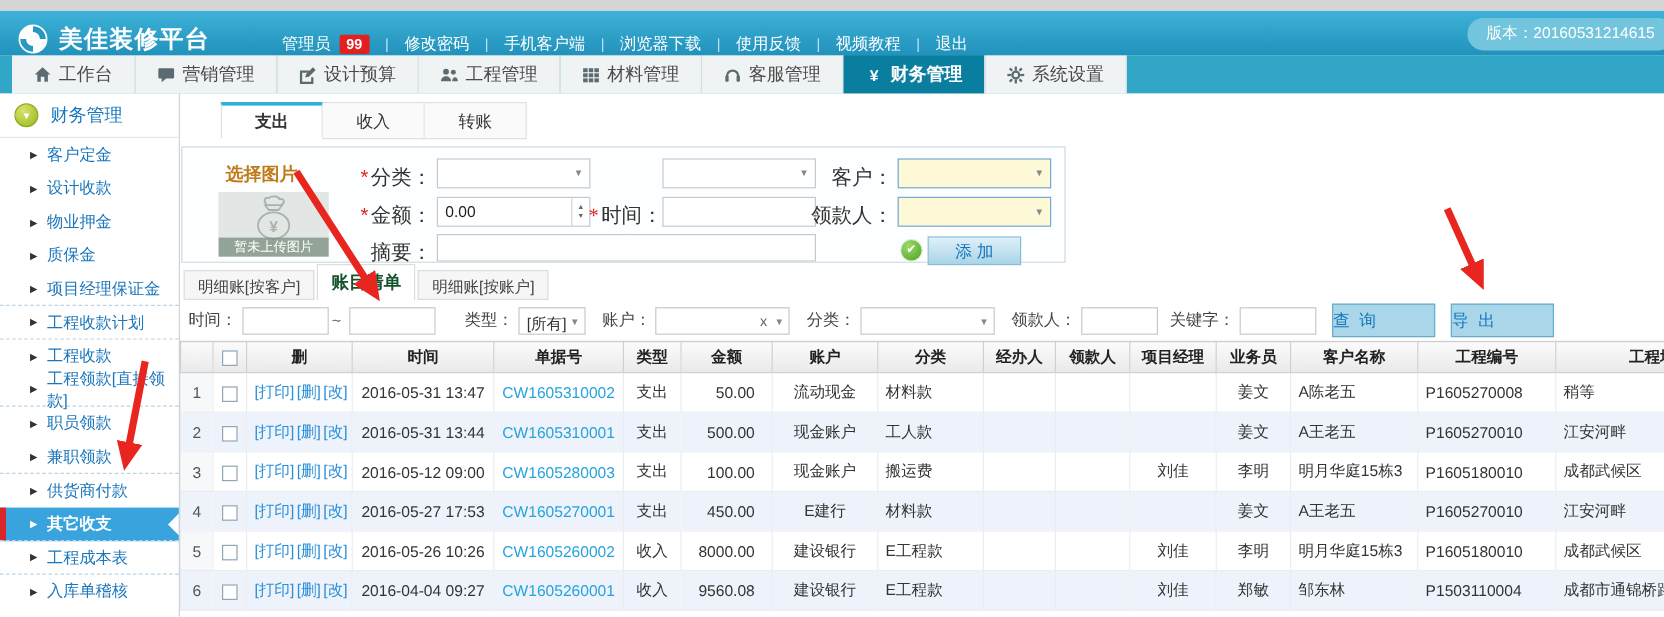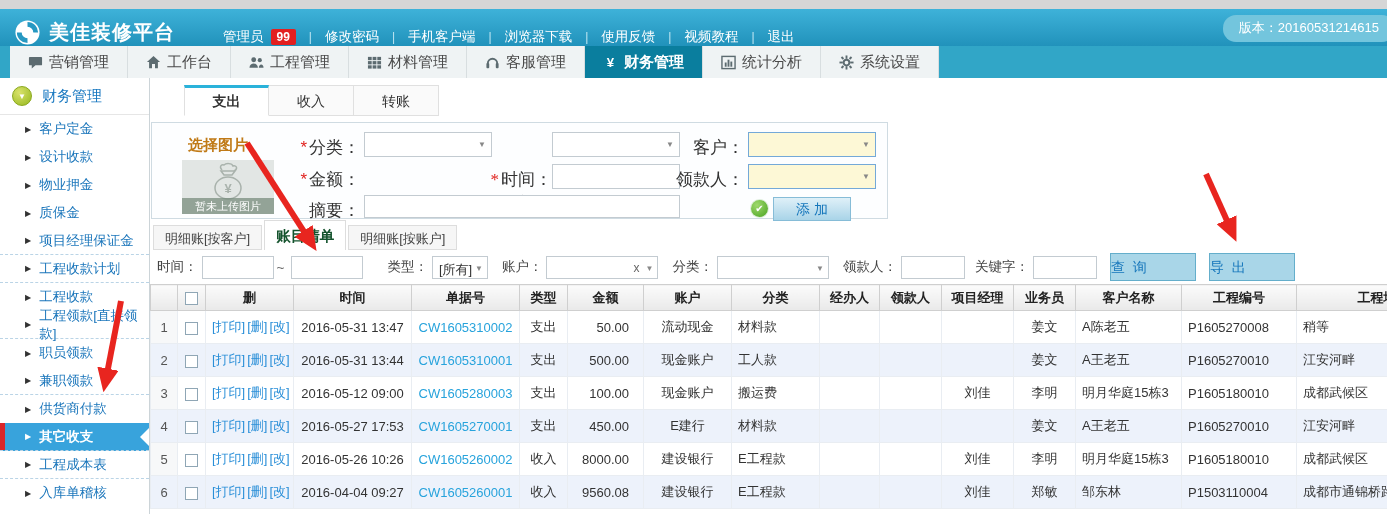--- a/index.html
+++ b/index.html
@@ -4,21 +4,21 @@
 <style>
   * { box-sizing: border-box; margin: 0; padding: 0; }
   html,body { width:1387px; height:514px; overflow:hidden;
     font-family:"Liberation Sans","DejaVu Sans",sans-serif; background:#fff; position:relative; }
 
   
   .topstrip { height:9px; background:#d6d6d6; }
   .topbar { height:37px; background:linear-gradient(#3eb2d9,#2192bb); display:flex; align-items:flex-end; color:#fff; position:relative; }
   .brand { display:flex; align-items:center; gap:8px; margin-left:14px; font-size:20px; font-weight:bold; letter-spacing:1px; }
   .logo { width:27px; height:27px; }
-  .tmenu { display:flex; align-items:center; margin-left:48px; font-size:13.5px; }
+  .tmenu { display:flex; align-items:center; margin-left:60px; font-size:13.5px; }
   .tmenu .sep { color:#bfe6f2; margin:0 13px; font-size:12px; }
   .badge { background:#e31f1f; color:#fff; font-size:12px; padding:1px 6px; border-radius:2px; margin-left:7px; font-weight:bold; }
   .tlink { cursor:pointer; }
   .version { position:absolute; right:-8px; top:6px; background:#73c5dd; color:#fff; font-size:13px; padding:4px 16px 5px; border-radius:13px; white-space:nowrap; }
 
   
   .navbar { height:32px; background:#31a6c7; display:flex; align-items:stretch; }
   .nav-item { display:flex; align-items:center; gap:6px; padding:0 18px; background:#eff3f4; color:#4a4a4a; font-size:15px; border-right:1px solid #d8dee0; cursor:pointer; }
   .nav-item:first-child { margin-left:10px; }
   .nav-item svg { width:15px; height:15px; fill:#5c6b70; }
@@ -118,29 +118,36 @@
     <span class="tlink">视频教程</span>
     <span class="sep">|</span>
     <span class="tlink">退出</span>
   </div>
   <div class="version">版本：20160531214615</div>
 </div>
 
 <div class="navbar">
   <div class="nav-item">
     <svg viewBox="0 0 16 16">
+        <path d="M8 1 L15 7.5 H12.7 V14 H9.6 V9.5 H6.4 V14 H3.3 V7.5 H1 Z"></path>
+      </svg>
+    <span>工作台</span>
+  </div>
+  <div class="nav-item">
+    <svg viewBox="0 0 16 16">
         <path d="M2 2 h12 a1 1 0 0 1 1 1 v7 a1 1 0 0 1 -1 1 H8 l-4 3.5 V11 H2 a1 1 0 0 1 -1 -1 V3 a1 1 0 0 1 1-1 z"></path>
       </svg>
     <span>营销管理</span>
   </div>
   <div class="nav-item">
     <svg viewBox="0 0 16 16">
-        <path d="M8 1 L15 7.5 H12.7 V14 H9.6 V9.5 H6.4 V14 H3.3 V7.5 H1 Z"></path>
-      </svg>
-    <span>工作台</span>
+        <path d="M1 4 h8 v2 H3 v8 h8 v-4 h2 v6 H1 Z"></path>
+        <path d="M12.5 1 L15 3.5 L9 9.5 L5.8 10.2 L6.5 7 Z"></path>
+      </svg>
+    <span>设计预算</span>
   </div>
   <div class="nav-item">
     <svg viewBox="0 0 16 16">
         <circle cx="5" cy="5" r="2.6"></circle>
         <circle cx="11.5" cy="5.5" r="2.2"></circle>
         <path d="M0.5 13.5 c0-3 2.5-4.5 4.5-4.5 s4.5 1.5 4.5 4.5 z"></path>
         <path d="M10.5 13.5 c0-2 1-3.5 2.5-3.5 s2.5 1.5 2.5 3.5 z"></path>
       </svg>
     <span>工程管理</span>
   </div>
@@ -167,29 +174,20 @@
     <span>客服管理</span>
   </div>
   <div class="nav-item active">
     <svg viewBox="0 0 16 16">
         <text x="8" y="13" text-anchor="middle" font-size="14" font-weight="bold" fill="#fff">¥</text>
       </svg>
     <span>财务管理</span>
   </div>
   <div class="nav-item">
     <svg viewBox="0 0 16 16">
-        <rect x="1" y="1.5" width="14" height="13" fill="none" stroke="#5c6b70" stroke-width="1.5"></rect>
-        <rect x="4" y="8" width="2" height="4.5"></rect>
-        <rect x="7" y="5" width="2" height="7.5"></rect>
-        <rect x="10" y="7" width="2" height="5.5"></rect>
-      </svg>
-    <span>统计分析</span>
-  </div>
-  <div class="nav-item">
-    <svg viewBox="0 0 16 16">
         <circle cx="8" cy="8" r="3" fill="none" stroke="#5c6b70" stroke-width="2"></circle>
         <rect x="7" y="0.5" width="2" height="3.6"></rect>
         <rect x="7" y="11.9" width="2" height="3.6"></rect>
         <rect x="0.5" y="7" width="3.6" height="2"></rect>
         <rect x="11.9" y="7" width="3.6" height="2"></rect>
         <rect x="2.2" y="2.2" width="3" height="2" transform="rotate(45 3.7 3.2)"></rect>
         <rect x="10.8" y="2.2" width="3" height="2" transform="rotate(-45 12.3 3.2)"></rect>
         <rect x="2.2" y="11.8" width="3" height="2" transform="rotate(-45 3.7 12.8)"></rect>
         <rect x="10.8" y="11.8" width="3" height="2" transform="rotate(45 12.3 12.8)"></rect>
       </svg>
@@ -287,20 +285,24 @@
     <div class="flabel" style="left:304px;top:29px;margin-top:40px;"><span class="star">*</span><span>账户：</span></div>
     <div class="fctl" style="left:400px;top:9px;">
         <span class="caret">▼</span>
       </div>
     <div class="flabel" style="left:500px;top:13px;"><span>客户：</span></div>
     <div class="fctl yellow" style="left:596px;top:9px;">
         <span class="caret">▼</span>
       </div>
 
     <div class="flabel" style="left:116px;top:45px;"><span class="star">*</span><span>金额：</span></div>
+    <div class="fctl amount" style="left:212px;top:41px;"><span>0.00</span><span class="spin">
+          <span>▲</span>
+          <span>▼</span>
+        </span></div>
     <div class="flabel" style="left:308px;top:45px;font-family:Liberation Serif, serif;"><span class="star">*</span><span>时间：</span></div>
     <div class="fctl" style="left:400px;top:41px;"></div>
     <div class="flabel" style="left:500px;top:45px;"><span>领款人：</span></div>
     <div class="fctl yellow" style="left:596px;top:41px;">
         <span class="caret">▼</span>
       </div>
 
     <div class="flabel" style="left:116px;top:76px;"><span>摘要：</span></div>
     <div class="fctl" style="left:212px;top:72px;width:316px;height:23px;"></div>
     <span class="chk-ic">✔</span>

